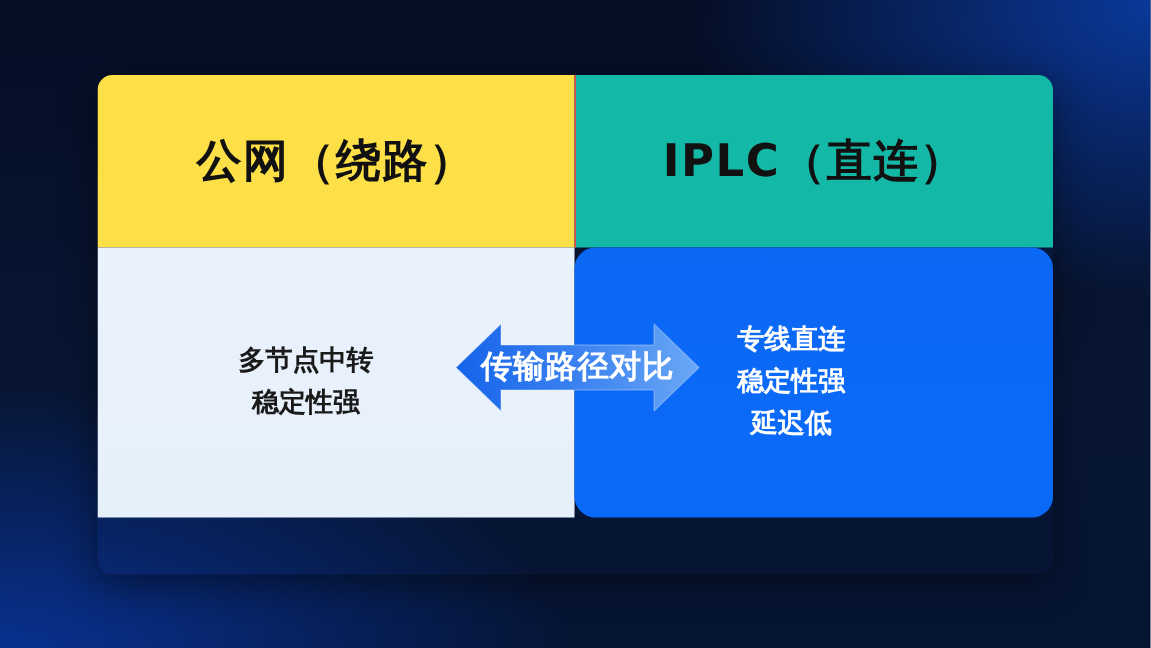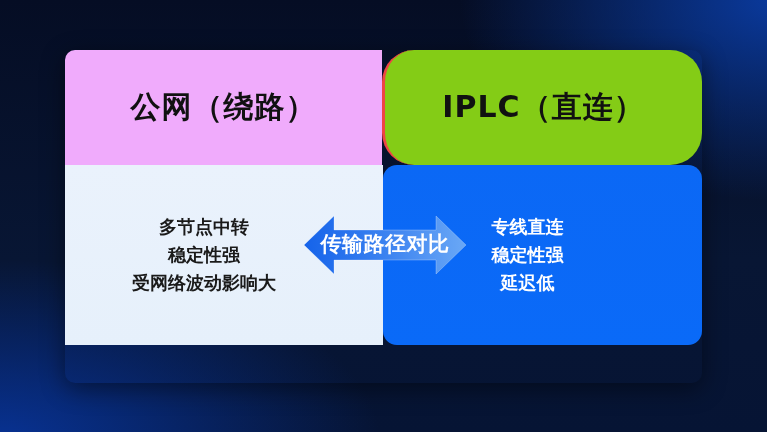--- a/index.html
+++ b/index.html
@@ -15,22 +15,22 @@
       position: absolute; left: 65px; top: 50px; width: 637px; height: 333px;
       border-radius: 10px; overflow: hidden;
       box-shadow: 0 6px 24px rgba(0,0,0,0.45);
     }
     .header-row { position: absolute; left: 0; top: 0; width: 100%; height: 115px; display: flex; }
     .header-cell {
       flex: 1; display: flex; align-items: center; justify-content: center;
       background: #fefefe; font-weight: bold; font-size: 30px; color: #111;
       letter-spacing: 1px;
     }
-    .header-cell.left { background: #f0abfc; }
-    .header-cell.right { background: #84cc16; border-left: 3px solid #ef4444; border-radius: 32px; }
+    .header-cell.left { background: #fde047; }
+    .header-cell.right { background: #14b8a6; border-left: 1px solid #ef4444; }
     .body-row { position: absolute; left: 0; top: 115px; width: 100%; height: 180px; display: flex; }
     .body-cell {
       flex: 1; display: flex; flex-direction: column; align-items: center; justify-content: center;
       font-weight: bold; font-size: 18px; line-height: 28px;
     }
     .body-cell.left { background: linear-gradient(180deg, #eaf2fc 0%, #e6f0fb 100%); color: #1a1a1a; width: 318px; flex: none; }
     .body-cell.right { background: linear-gradient(180deg, #0b68f5 0%, #0a6af8 100%); color: #ffffff; border-radius: 14px; }
     .body-cell .line { display: block; white-space: nowrap; }
     .body-cell.left .line { transform: translateX(-20px); }
     .body-cell.right .line { transform: translateX(-15px); }
@@ -50,21 +50,20 @@
 
 <div class="card">
   <div class="header-row">
     <div class="header-cell left">公网（绕路）</div>
     <div class="header-cell right">IPLC（直连）</div>
   </div>
   <div class="body-row">
     <div class="body-cell left">
       <span class="line">多节点中转</span>
       <span class="line">稳定性强</span>
-      <span class="line">受网络波动影响大</span>
     </div>
     <div class="body-cell right">
       <span class="line">专线直连</span>
       <span class="line">稳定性强</span>
       <span class="line">延迟低</span>
     </div>
   </div>
 </div>
 
 <div class="arrow">

